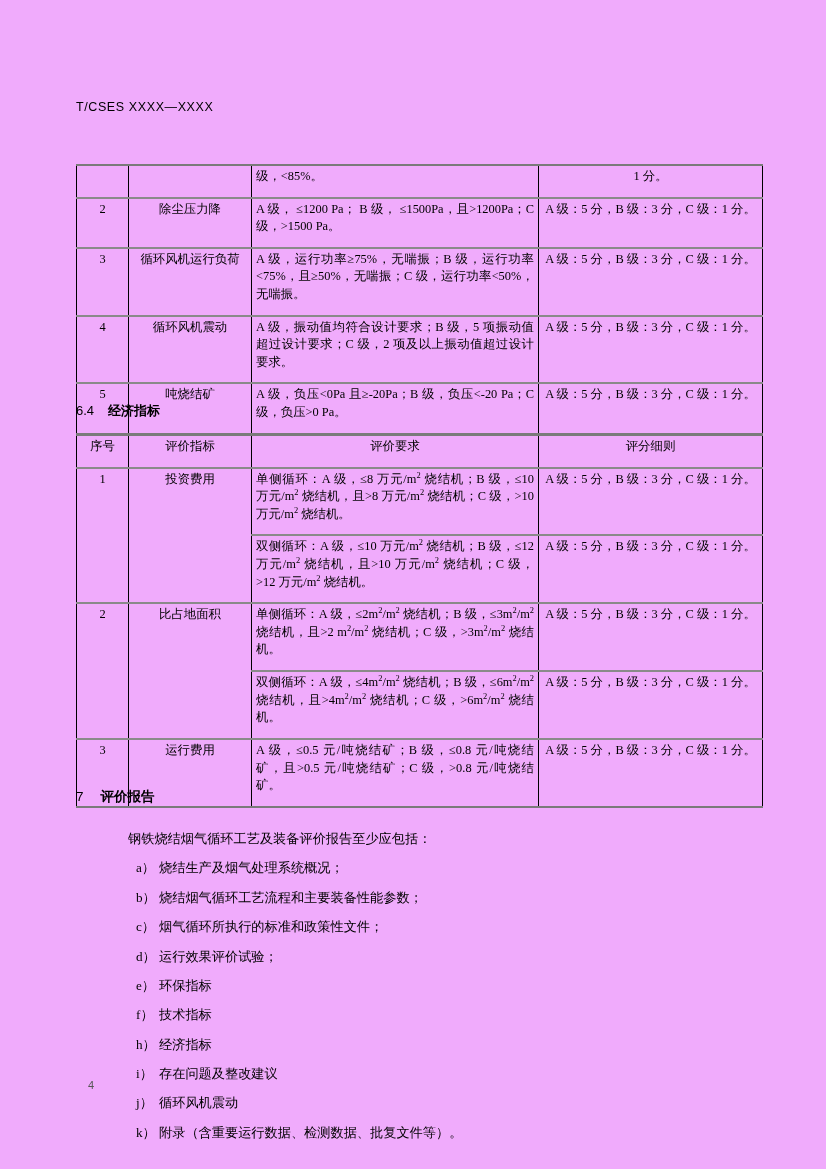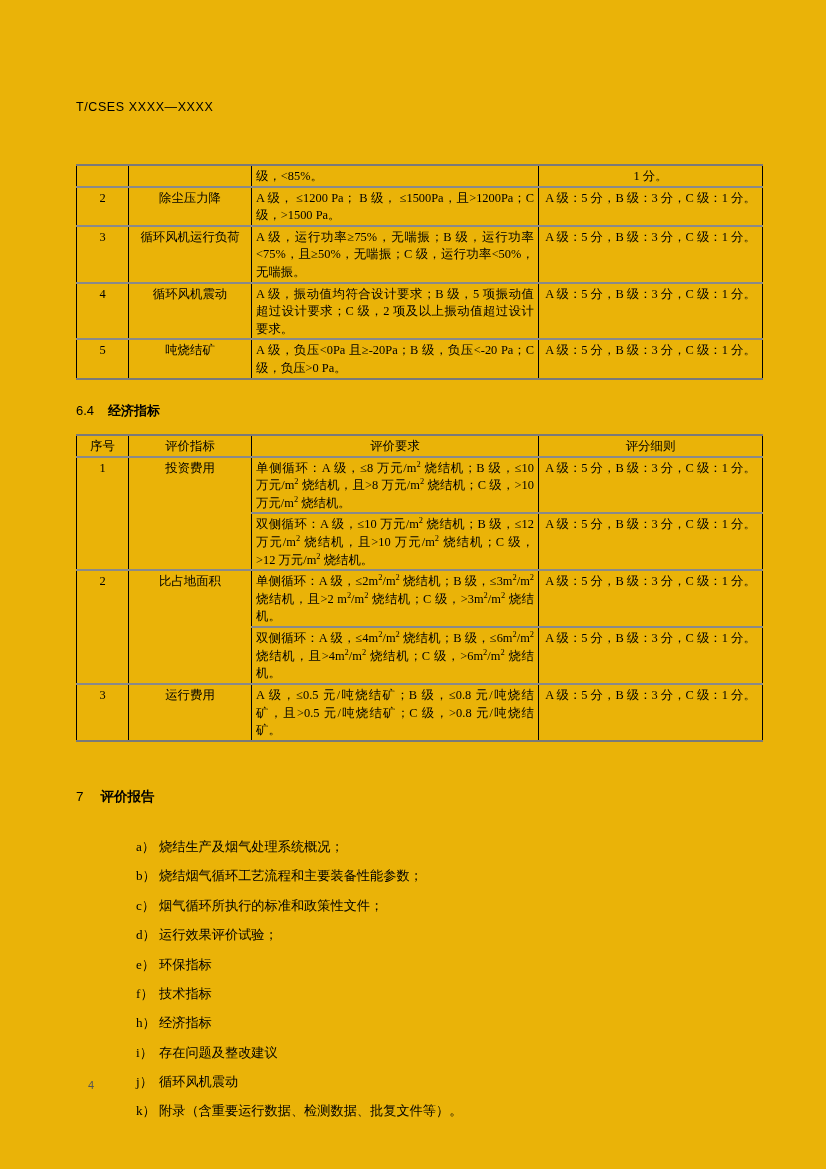--- a/index.html
+++ b/index.html
@@ -8,21 +8,21 @@
     background: #ffffff;
   }
   body {
     font-family: "Liberation Serif", "DejaVu Serif", serif;
     color: #000000;
   }
   .page {
     position: relative;
     width: 826px;
     height: 1169px;
-    background: #eab308;
+    background: #f0abfc;
     overflow: hidden;
     box-sizing: border-box;
   }
   .running-head {
     position: absolute;
     left: 76px;
     top: 100px;
     font-family: "Liberation Sans", "DejaVu Sans", sans-serif;
     font-size: 12.5px;
     letter-spacing: 0.6px;
@@ -33,21 +33,21 @@
   table.doc-table {
     border-collapse: collapse;
     table-layout: fixed;
     width: 650px;
     font-size: 12.4px;
     line-height: 1.42;
   }
   table.doc-table td,
   table.doc-table th {
     border: 1px solid #000000;
-    padding: 2px 4px 0 4px;
+    padding: 2px 4px 11px 4px;
     vertical-align: top;
     font-weight: normal;
     word-break: break-word;
   }
   .t-top-thick { border-top: 2px solid #7a7a7a !important; }
   .t-bot-thick { border-bottom: 2px solid #7a7a7a !important; }
   .mid-thick   { border-top: 2px solid #8a8a8a !important; }
 
   .c-idx   { width: 43px;  text-align: center; vertical-align: middle; }
   .c-name  { width: 114px; text-align: center; vertical-align: middle; }
@@ -199,20 +199,21 @@
         </tr>
       </tbody>
     </table>
   </div>
 
   <div class="heading-7">
     <span class="num">7</span><span>评价报告</span>
   </div>
 
   <div class="body-block">
+    <p class="lead">钢铁烧结烟气循环工艺及装备评价报告至少应包括：</p>
     <ul>
       <li><span class="mk">a）</span><span>烧结生产及烟气处理系统概况；</span></li>
       <li><span class="mk">b）</span><span>烧结烟气循环工艺流程和主要装备性能参数；</span></li>
       <li><span class="mk">c）</span><span>烟气循环所执行的标准和政策性文件；</span></li>
       <li><span class="mk">d）</span><span>运行效果评价试验；</span></li>
       <li><span class="mk">e）</span><span>环保指标</span></li>
       <li><span class="mk">f）</span><span>技术指标</span></li>
       <li><span class="mk">h）</span><span>经济指标</span></li>
       <li><span class="mk">i）</span><span>存在问题及整改建议</span></li>
       <li><span class="mk">j）</span><span>循环风机震动</span></li>

